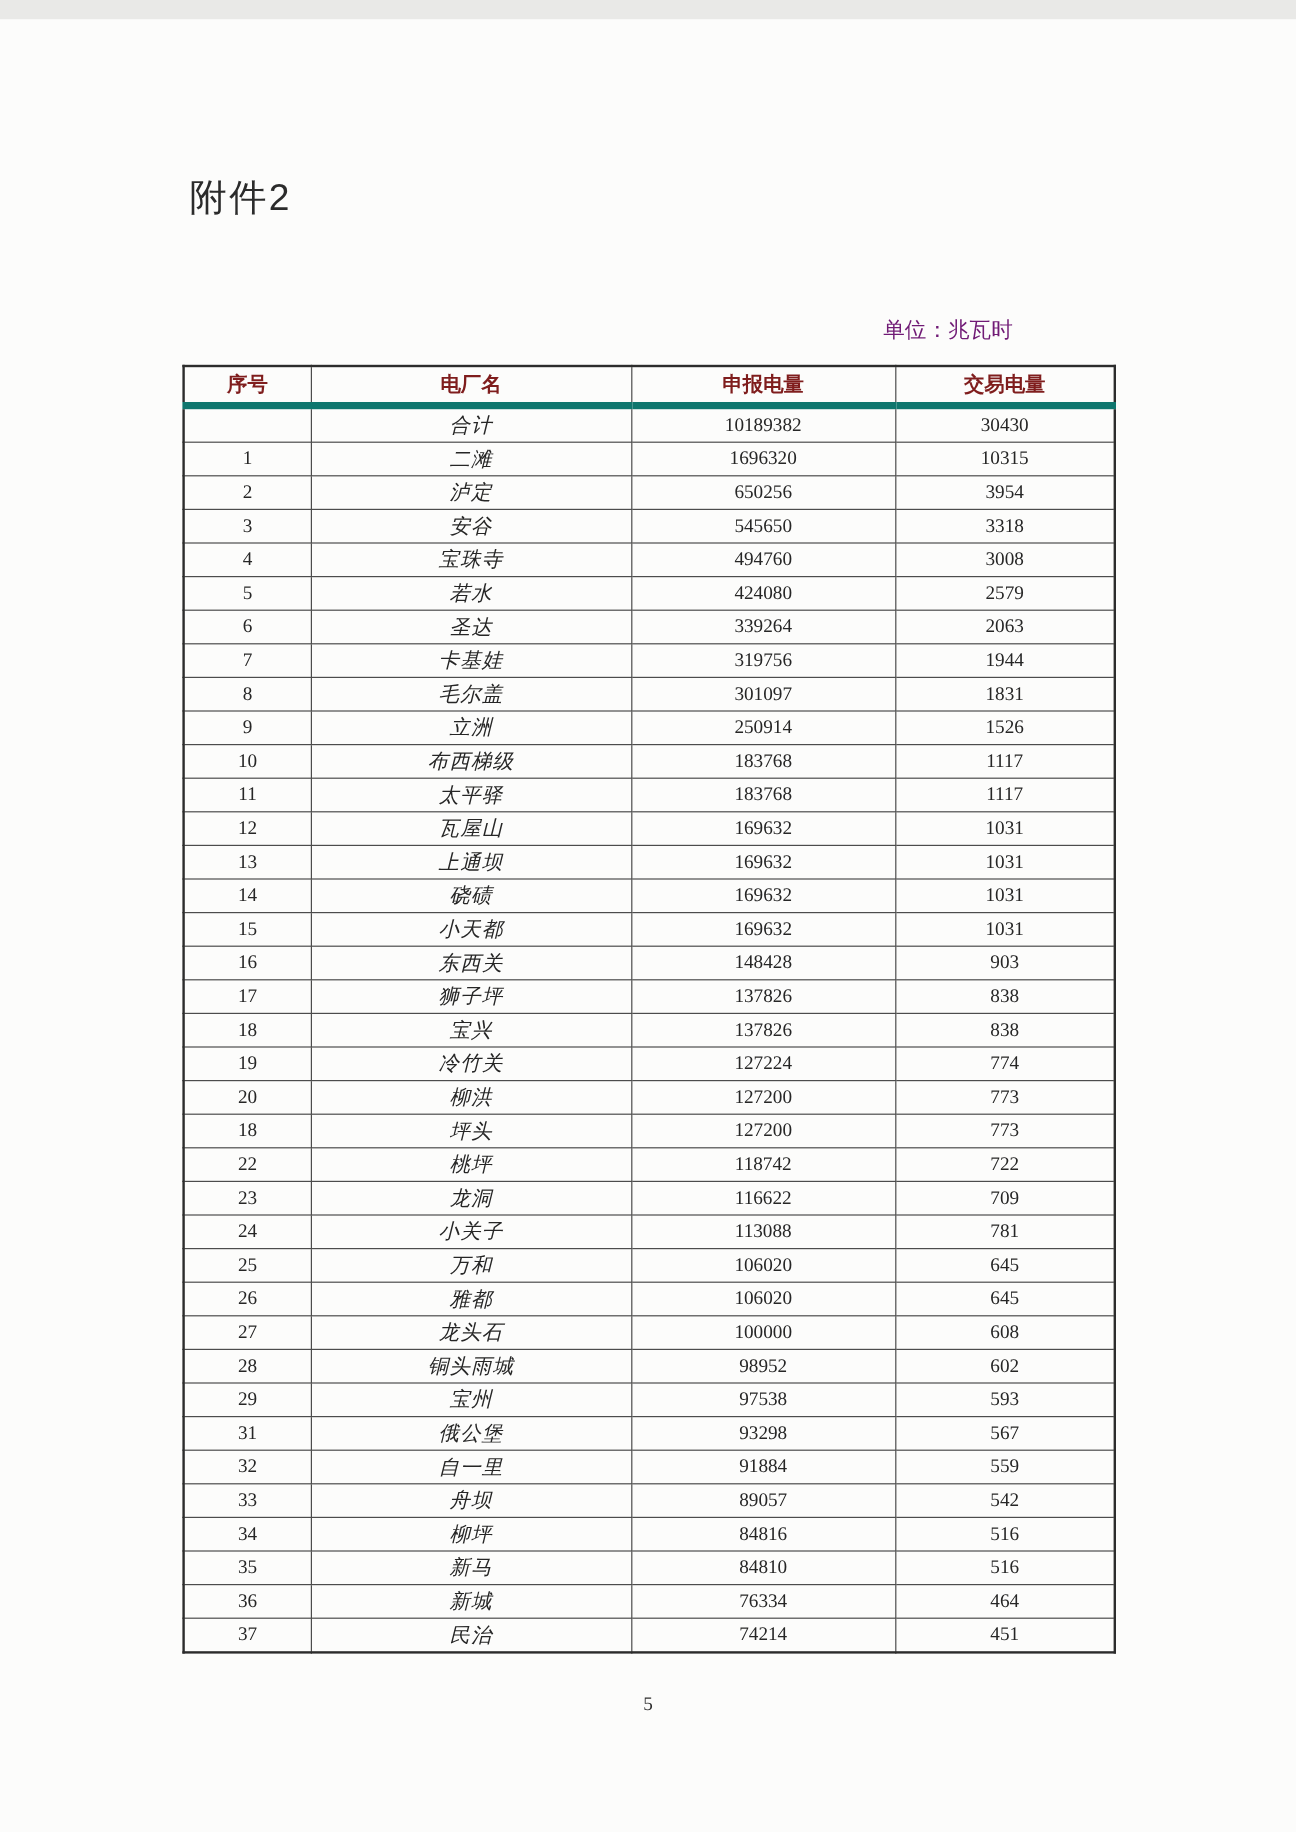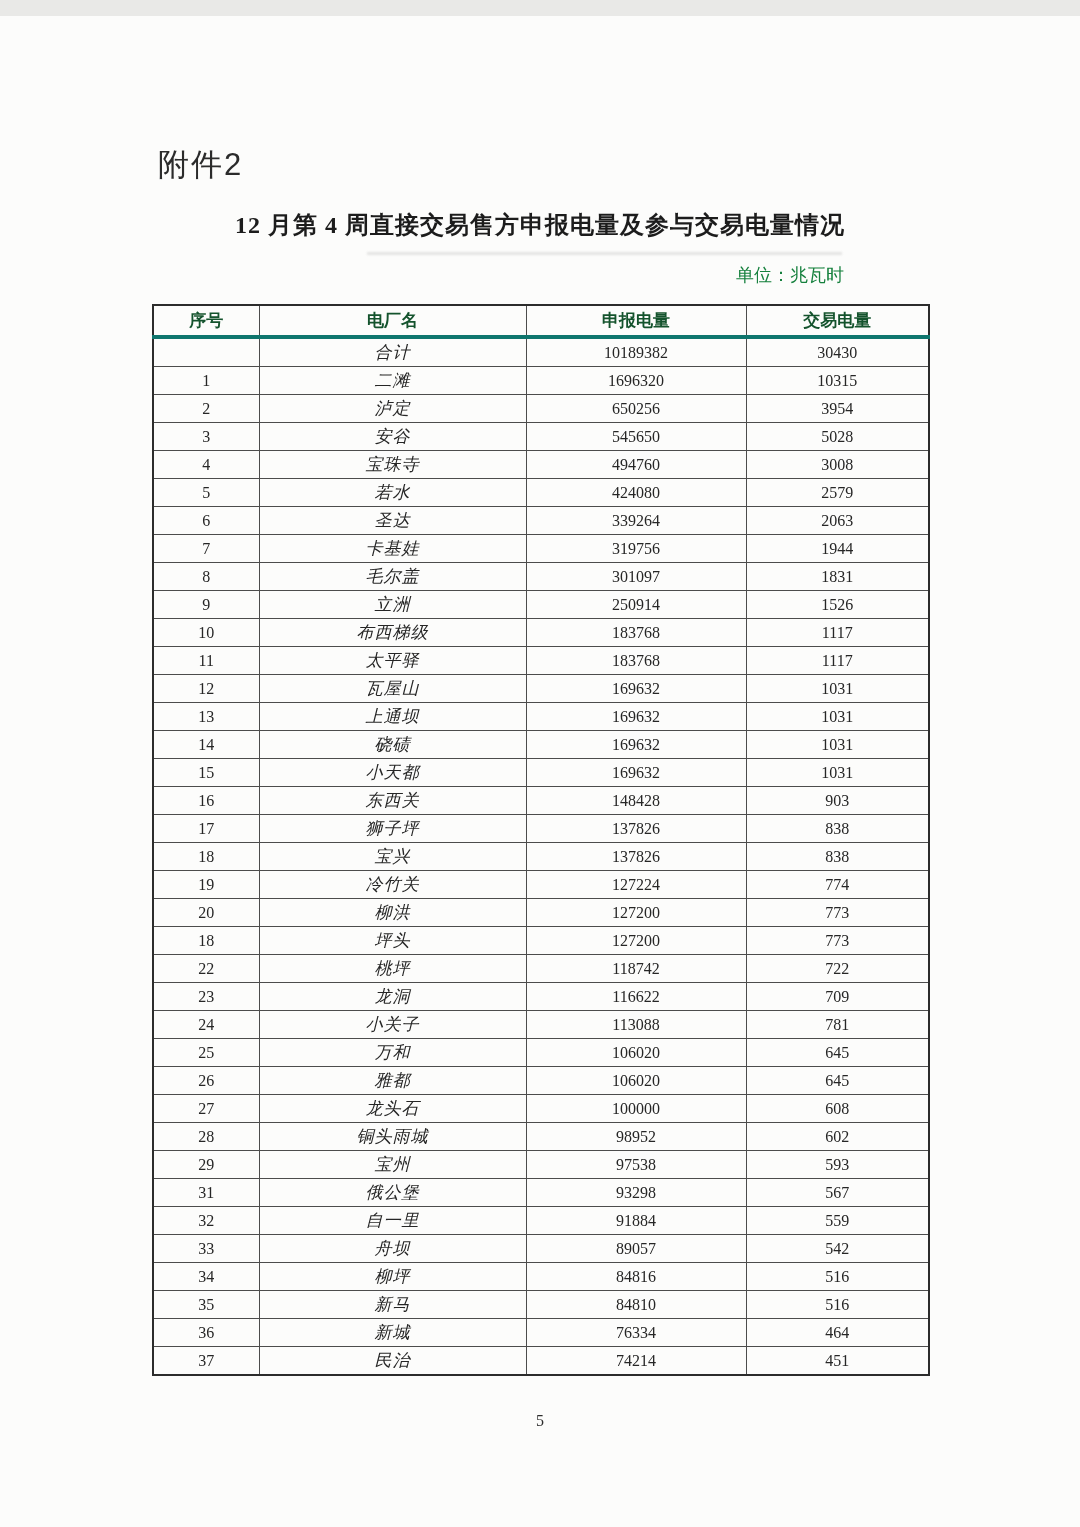--- a/index.html
+++ b/index.html
@@ -48,21 +48,21 @@
     bottom: -14px;
     height: 3px;
     background: rgba(120,120,120,0.18);
     filter: blur(1px);
   }
   .unit-label {
     position: absolute;
     top: 247px;
     right: 236px;
     font-size: 18px;
-    color: #15803d;
+    color: #701a75;
   }
   table.data-table {
     position: absolute;
     left: 152px;
     top: 288px;
     width: 776px;
     border-collapse: collapse;
     table-layout: fixed;
     border: 2px solid #2c2c2c;
     background: #fcfcfb;
@@ -76,22 +76,22 @@
     font-size: 16px;
     color: #262626;
     overflow: hidden;
     white-space: nowrap;
   }
   .data-table thead th {
     font-family: "Liberation Sans", "DejaVu Sans", sans-serif;
     font-weight: bold;
     font-size: 17px;
     height: 29px;
-    color: #14532d;
-    border-bottom: 4px solid #0f766e;
+    color: #7f1d1d;
+    border-bottom: 6px solid #0f766e;
   }
   .data-table .plant-cell {
     font-size: 17px;
     letter-spacing: 1px;
     font-style: italic;
   }
   
   .data-table tbody tr:nth-child(even) td {
     border-top-style: dashed;
     border-top-color: #5a5a5a;
@@ -109,21 +109,20 @@
     color: #2c2c2c;
   }
 </style>
 </head>
 <body>
 
 <div class="page">
 
   <div class="attachment-label">附件2</div>
 
-  <h1 class="doc-title">12 月第 4 周直接交易售方申报电量及参与交易电量情况</h1>
 
   <div class="unit-label">单位：兆瓦时</div>
 
   <table class="data-table">
     <colgroup>
       <col style="width:106px">
       <col style="width:267px">
       <col style="width:220px">
       <col style="width:183px">
     </colgroup>
@@ -151,21 +150,21 @@
         <tr>
           <td>2</td>
           <td class="plant-cell">泸定</td>
           <td>650256</td>
           <td>3954</td>
         </tr>
         <tr>
           <td>3</td>
           <td class="plant-cell">安谷</td>
           <td>545650</td>
-          <td>5028</td>
+          <td>3318</td>
         </tr>
         <tr>
           <td>4</td>
           <td class="plant-cell">宝珠寺</td>
           <td>494760</td>
           <td>3008</td>
         </tr>
         <tr>
           <td>5</td>
           <td class="plant-cell">若水</td>

